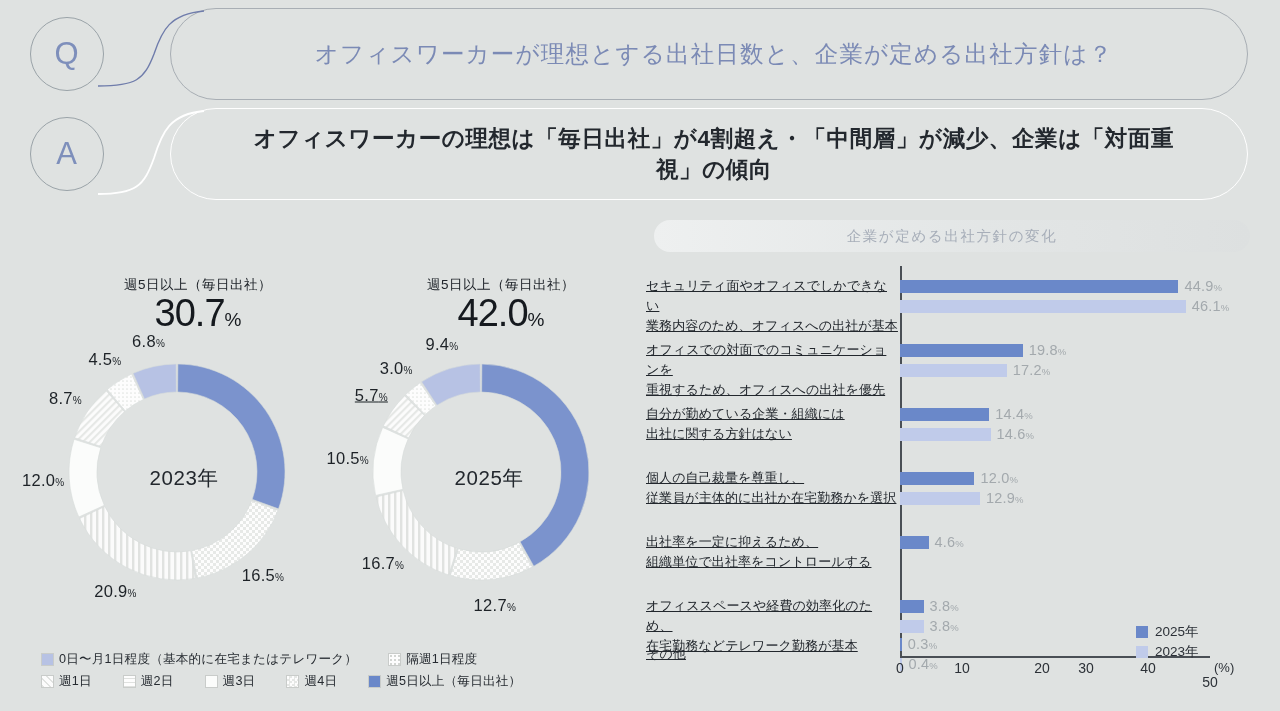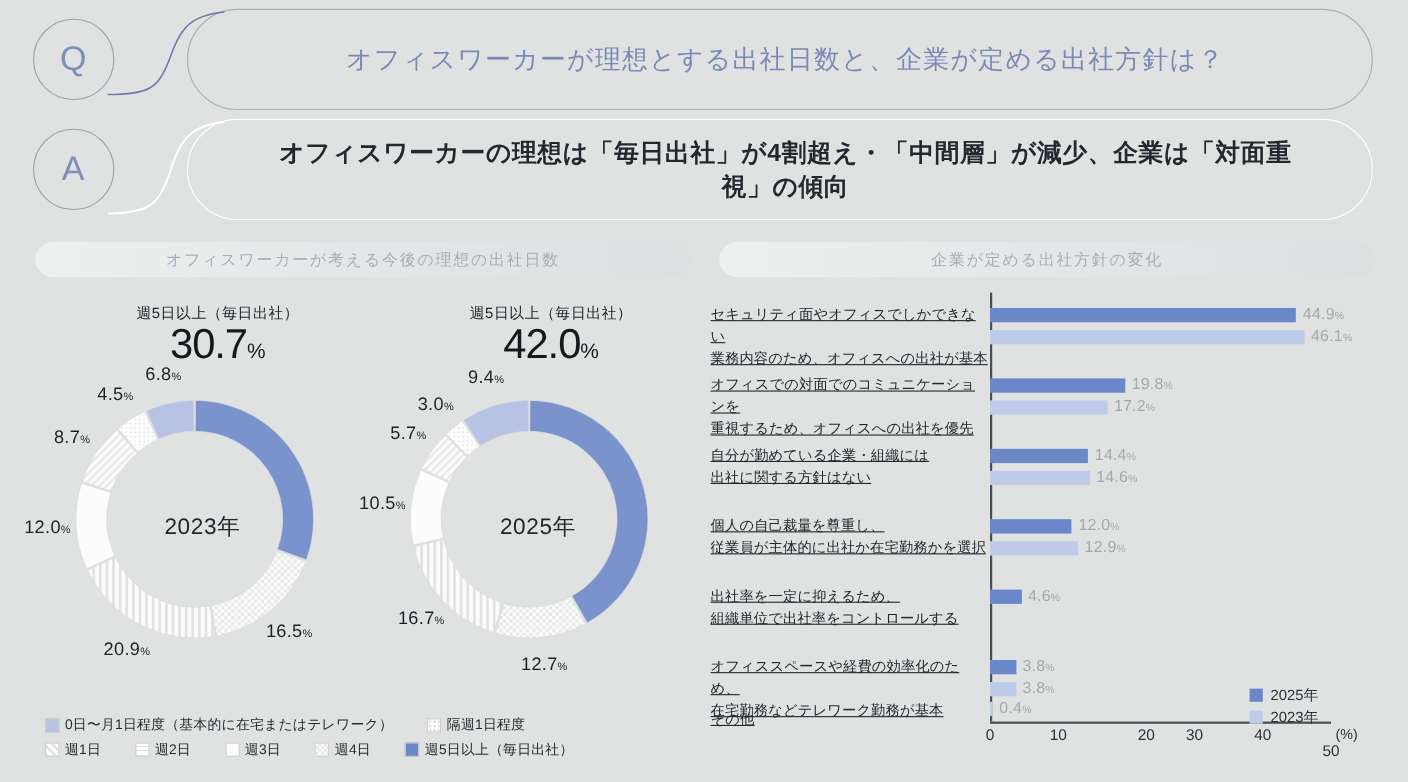--- a/index.html
+++ b/index.html
@@ -147,21 +147,20 @@
   <div class="qa-row" id="qa-a">
     <div class="qa-bubble">
       <span class="qa-text-a">オフィスワーカーの理想は「毎日出社」が4割超え・「中間層」が減少、企業は「対面重視」の傾向</span>
     </div>
     <svg class="qa-tail" viewBox="0 0 110 92">
       <path d="M2 86 C 40 86, 48 78, 58 50 C 66 24, 74 6, 108 3" fill="none" stroke="#ffffff" stroke-width="1.8"></path>
     </svg>
     <div class="qa-badge">A</div>
   </div>
 
-  <div class="pill" id="pill-left">オフィスワーカーが考える今後の理想の出社日数</div>
   <div class="pill" id="pill-right">企業が定める出社方針の変化</div>
 
   <div class="donut-wrap" id="donut-2023">
     <div class="donut-top-label">週5日以上（毎日出社）</div>
     <div class="donut-top-value">
       <span>30.7</span><span class="pct">%</span>
     </div>
     <svg class="donut-svg" width="318" height="372" viewBox="0 0 318 372">
         <path d="M159.84822129598084 92.00333097436271 A108 108 0 0 1 260.5128295731662 236.86658964495248 L234.19468857271568 227.30858492218704 A80 80 0 0 0 159.6283120710969 120.00246738841683 Z" fill="#7b93cd" stroke="#d7dbda" stroke-width="0.6"></path>
         <path d="M259.92123096554417 238.45653573060486 A108 108 0 0 1 179.0515318786632 306.12226943162756 L173.85298657678757 278.60908846787225 A80 80 0 0 0 233.7564673818846 228.486322763411 Z" fill="url(#pat-checker)" stroke="#d7dbda" stroke-width="0.6"></path>
@@ -191,21 +190,21 @@
         <path d="M120.75755988030332 303.0748517104331 A108 108 0 0 1 47.944575098581794 225.04710958938136 L75.18116673969023 218.55341451065289 A80 80 0 0 0 129.1167110224469 276.3517420077282 Z" fill="url(#pat-vstripe)" stroke="#d7dbda" stroke-width="0.6"></path>
         <path d="M47.56411262757564 223.3938806953751 A108 108 0 0 1 54.638379295935565 155.40188824098308 L80.13954021921153 166.96436165998747 A80 80 0 0 0 74.89934268709307 217.32880051509267 Z" fill="url(#pat-solidwhite)" stroke="#d7dbda" stroke-width="0.6"></path>
         <path d="M55.35103061788854 153.86239301164983 A108 108 0 0 1 76.51260405650056 123.75251963649983 L96.3426696714819 143.5203849159258 A80 80 0 0 0 80.66743008732485 165.8239948234443 Z" fill="url(#pat-hatch)" stroke="#d7dbda" stroke-width="0.6"></path>
         <path d="M77.71968348501862 122.56051430049253 A108 108 0 0 1 92.15475922762519 110.77076333761597 L107.92945127972236 133.9042691389748 A80 80 0 0 0 97.23680258149528 142.63741800036485 Z" fill="url(#pat-dots-fine)" stroke="#d7dbda" stroke-width="0.6"></path>
         <path d="M93.56381748772957 109.82605582338057 A108 108 0 0 1 152.1517787040191 92.00333097436271 L152.37168792890304 120.00246738841683 A80 80 0 0 0 108.97319813905894 133.20448579509673 Z" fill="#b7c2e4" stroke="#d7dbda" stroke-width="0.6"></path>
       </svg>
     <div class="donut-center" style="left:0;width:100%;text-align:center;top:192px;padding-left:4px;">2025年</div>
   <div class="donut-val" style="left: 166.867px; top: 333.281px; transform: translate(-50%, -50%);"><span>12.7</span><span class="u">%</span></div>
       <div class="donut-val" style="left: 55.0305px; top: 291.422px; transform: translate(-50%, -50%);"><span>16.7</span><span class="u">%</span></div>
       <div class="donut-val" style="left: 19.7195px; top: 186.133px; transform: translate(-50%, -50%);"><span>10.5</span><span class="u">%</span></div>
-      <div class="donut-val" style="left: 43.3679px; top: 122.949px; transform: translate(-50%, -50%);"><span>5.7</span><span class="u">%</span></div>
+      <div class="donut-val" style="left: 43.3679px; top: 122.949px; transform: translate(-50%, -50%); text-decoration: underline;"><span>5.7</span><span class="u">%</span></div>
       <div class="donut-val" style="left: 68.2356px; top: 96.2166px; transform: translate(-50%, -50%);"><span>3.0</span><span class="u">%</span></div>
       <div class="donut-val" style="left: 114.001px; top: 71.8006px; transform: translate(-50%, -50%);"><span>9.4</span><span class="u">%</span></div>
     </div>
 
   <div id="donut-legend">
     <div class="lg-row" id="legend-row-1">
         <div class="lg-item">
           <span class="lg-sw" style="background:#b7c2e4;"></span>
           <span class="lg-label">0日〜月1日程度（基本的に在宅またはテレワーク）</span>
         </div>
@@ -332,20 +331,24 @@
               <div class="bar-rect y2023" style="width: 23.56px;"></div>
               <span class="bar-num"><span>3.8</span><span class="u">%</span></span>
             </div>
           </div>
         </div>
         <div class="bar-group" style="top: 372px;">
           <div class="bar-labels" style="top: 10px; position: absolute;">
             <div>その他</div>
           </div>
           <div class="bar-rows" style="top: 0px;">
+            <div class="bar-line">
+              <div class="bar-rect y2025" style="width: 1.86px;"></div>
+              <span class="bar-num"><span>0.3</span><span class="u">%</span></span>
+            </div>
             <div class="bar-line">
               <div class="bar-rect y2023" style="width: 2.48px;"></div>
               <span class="bar-num"><span>0.4</span><span class="u">%</span></span>
             </div>
           </div>
         </div>
       </div>
     <div id="bar-ticks">
         <div class="tick" style="left: 254px;">0</div>
         <div class="tick" style="left: 316px;">10</div>

